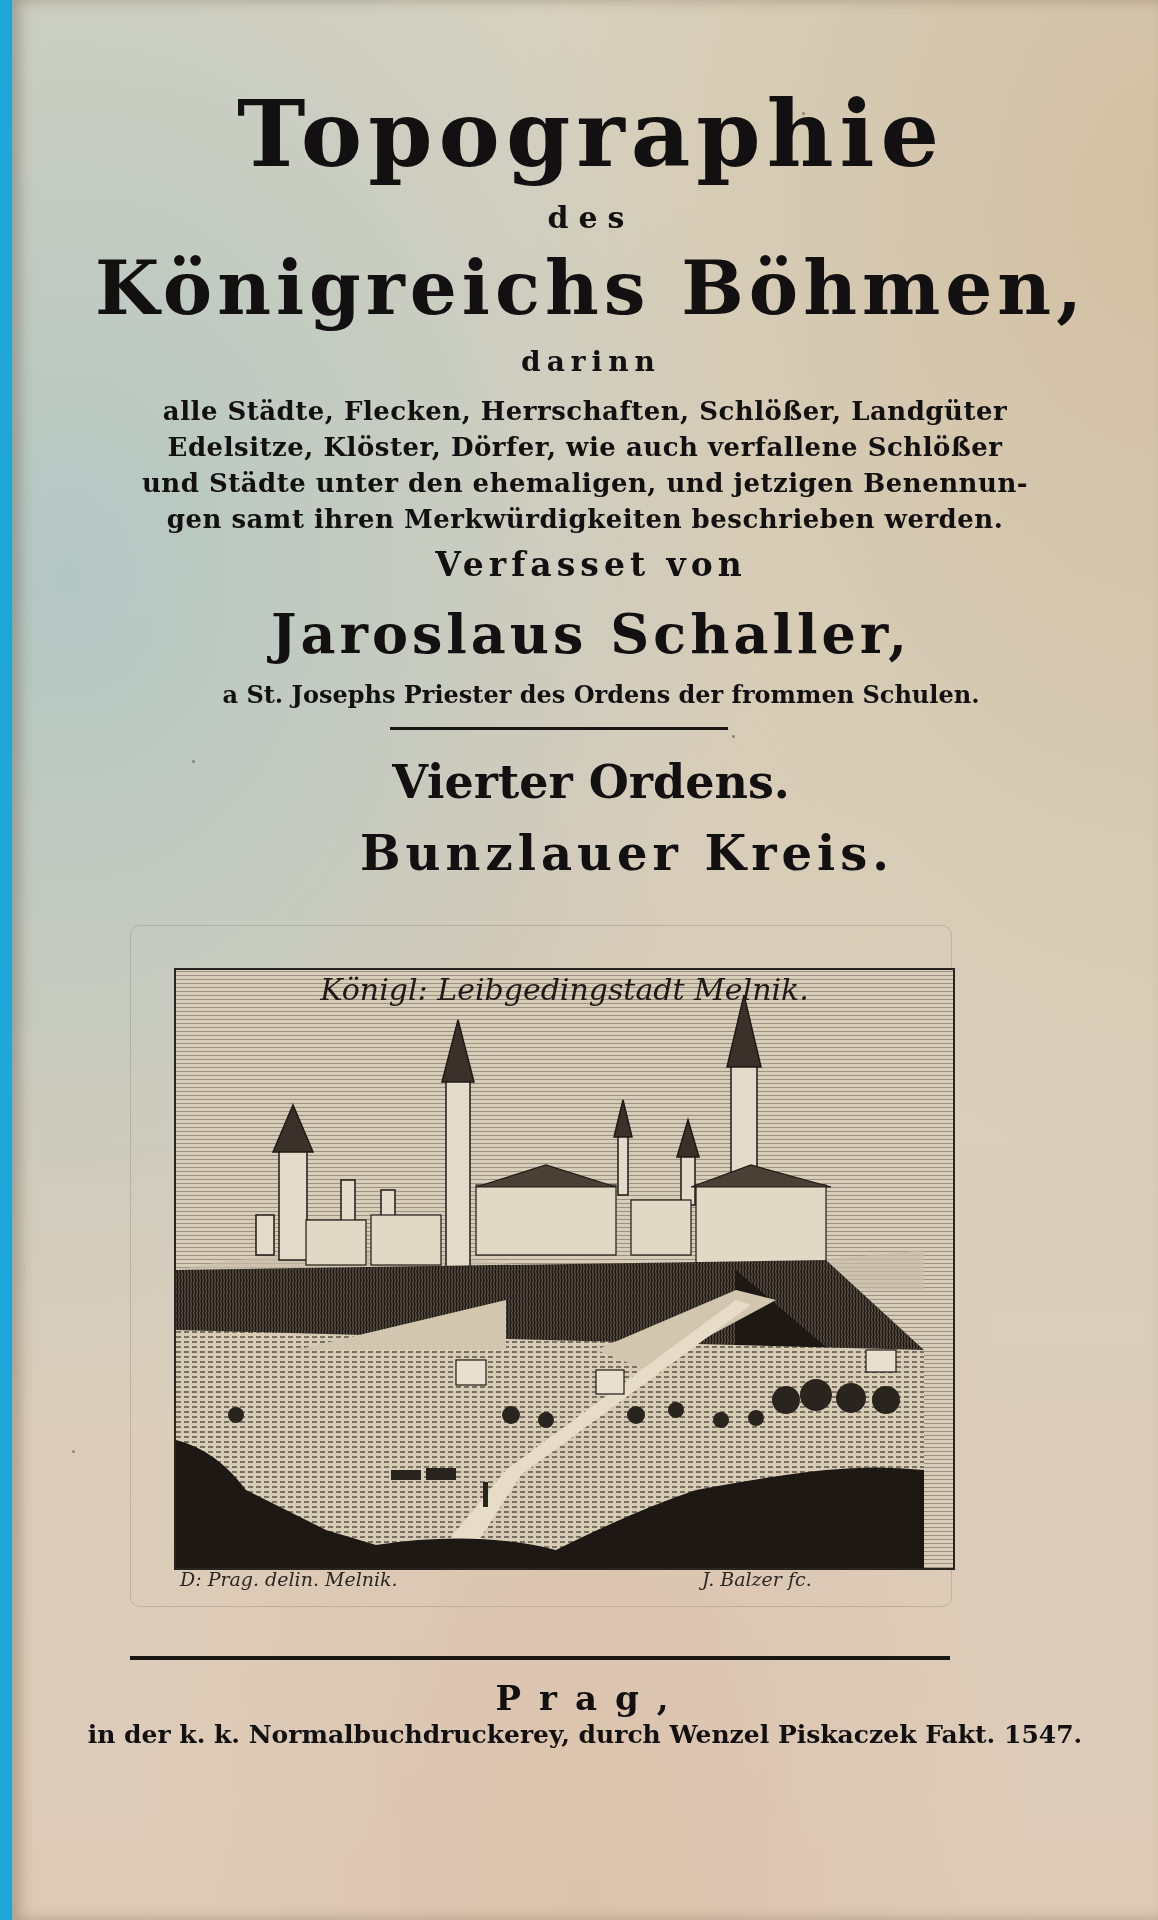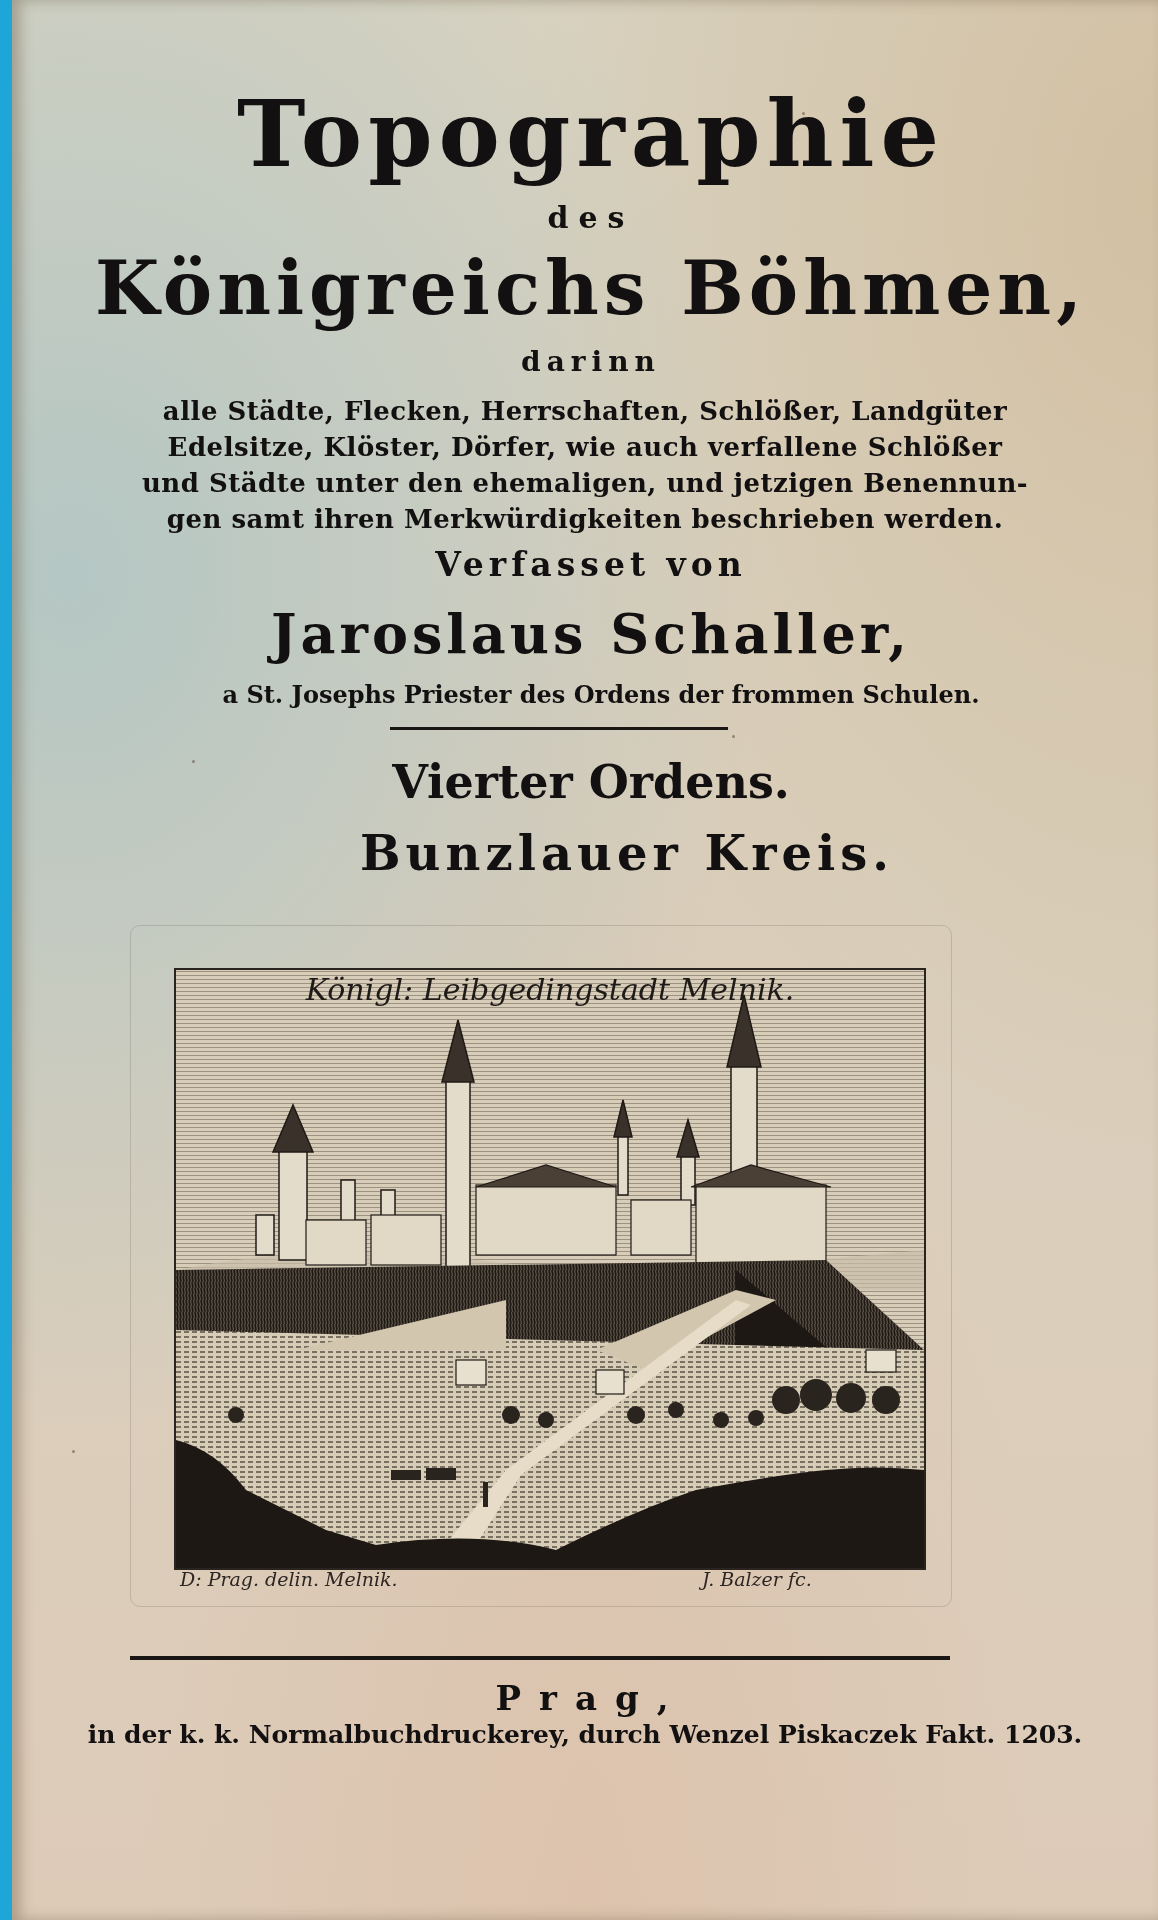--- a/index.html
+++ b/index.html
@@ -34,20 +34,21 @@
     .t-kreis { top: 825px; font-size: 48px; letter-spacing: 5px; padding-left: 36px; }
 
     .plate-mark { position: absolute; left: 118px; top: 925px; width: 820px; height: 680px; border: 1px solid rgba(110,100,90,0.25); border-radius: 10px; }
     .plate {
       position: absolute; left: 162px; top: 968px; width: 748px; height: 598px;
       border: 2px solid #2a2420;
       background:
         repeating-linear-gradient(0deg, rgba(60,50,40,0.38) 0px, rgba(60,50,40,0.38) 1px, rgba(230,220,200,0) 1px, rgba(230,220,200,0) 4px),
         #d8cdb8;
       overflow: hidden;
+      padding-left: 29px;
     }
     .plate-caption {
       position: absolute; left: 0; top: 2px; width: 100%; text-align: center;
       font-family: "DejaVu Serif", serif; font-style: italic; font-size: 30px; color: #1e1a18;
     }
     .plate svg { position: absolute; left: 0; top: 0; }
     .credit { position: absolute; top: 1568px; font-family: "DejaVu Serif", serif; font-style: italic; font-size: 19px; color: #2c2622; }
 
     .t-prag { top: 1678px; font-size: 34px; letter-spacing: 18px; }
     .t-imprint { top: 1720px; font-size: 25px; font-weight: bold; }
@@ -165,14 +166,14 @@
       <path d="M0 470 Q 40 480 70 520 Q 110 540 150 560 L 200 575 Q 300 560 380 580 Q 460 540 520 520 Q 600 505 650 500 Q 700 495 748 500 L 748 598 L 0 598 Z" fill="#1d1814"></path>
     </svg>
   </div>
 
   <div class="credit" style="left:168px">D: Prag. delin. Melnik.</div>
   <div class="credit" style="left:690px">J. Balzer fc.</div>
 
   <div class="rule" style="left:118px;top:1656px;width:820px;height:4px"></div>
 
   <div class="center frak t-prag">Prag,</div>
-  <div class="center t-imprint">in der k. k. Normalbuchdruckerey, durch Wenzel Piskaczek Fakt. 1203.</div>
+  <div class="center t-imprint">in der k. k. Normalbuchdruckerey, durch Wenzel Piskaczek Fakt. 1547.</div>
 </div>
 
 </body></html>

